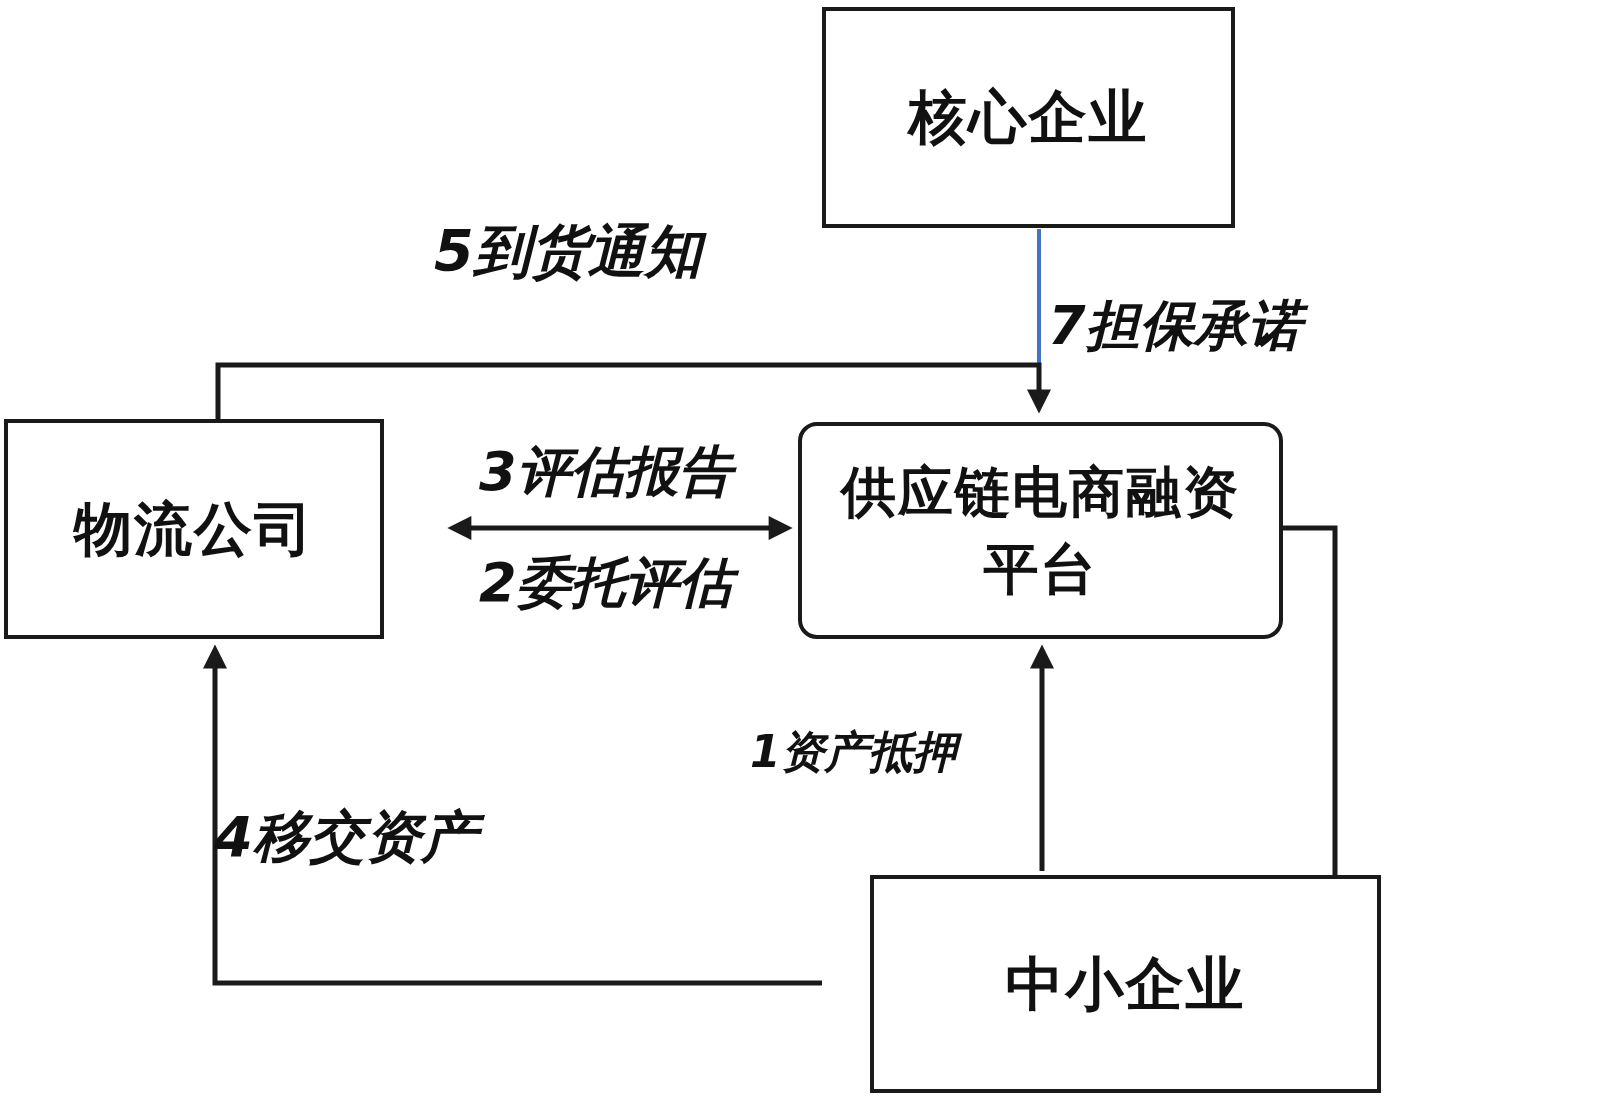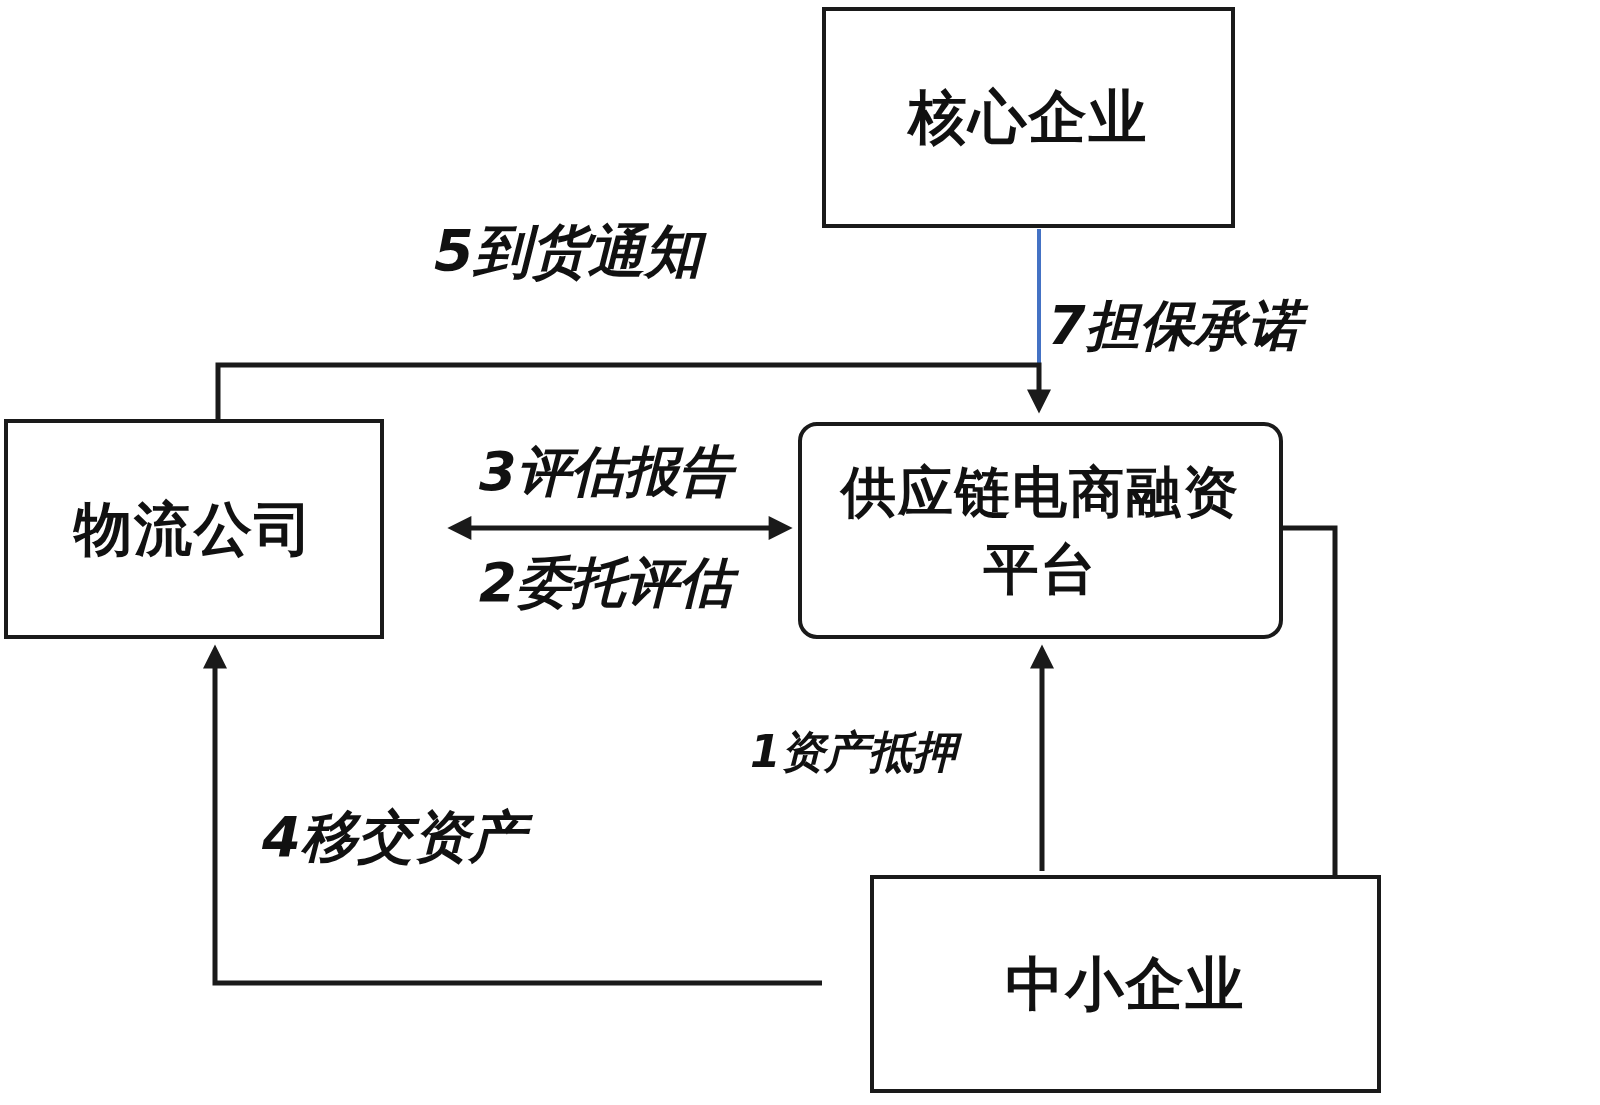--- a/index.html
+++ b/index.html
@@ -63,21 +63,21 @@
   #node-core      { left: 822px;  top: 7px;   width: 413px; height: 221px; }
   #node-logistics { left: 4px;    top: 419px; width: 380px; height: 220px; }
   #node-platform  { left: 798px;  top: 422px; width: 485px; height: 217px; border-radius: 19px; }
   #node-sme       { left: 870px;  top: 875px; width: 511px; height: 218px; }
   #label-arrival   { left: 434px;  top: 220px; font-size: 57px; }
   #label-guarantee { left: 1048px; top: 296px; }
   #label-report    { left: 479px;  top: 442px; }
   #label-entrust   { left: 479px;  top: 553px; }
   #label-pledge    { left: 750px;  top: 728px; font-size: 44px; }
   #label-funds     { left: 1340px; top: 718px; }
-  #label-transfer  { left: 214px;  top: 806px; font-size: 56px; margin-left: 48px; }
+  #label-transfer  { left: 214px;  top: 806px; font-size: 56px; }
 </style>
 </head>
 <body>
 
 <div class="canvas">
 
   <svg class="connectors" viewBox="0 0 1600 1105" xmlns="http://www.w3.org/2000/svg">
     <defs>
       <marker id="arrow" viewBox="0 0 10 10" refX="1" refY="5" markerWidth="26" markerHeight="24" markerUnits="userSpaceOnUse" orient="auto-start-reverse">
         <path d="M 0 0 L 10 5 L 0 10 z" class="arrowfill"></path>

